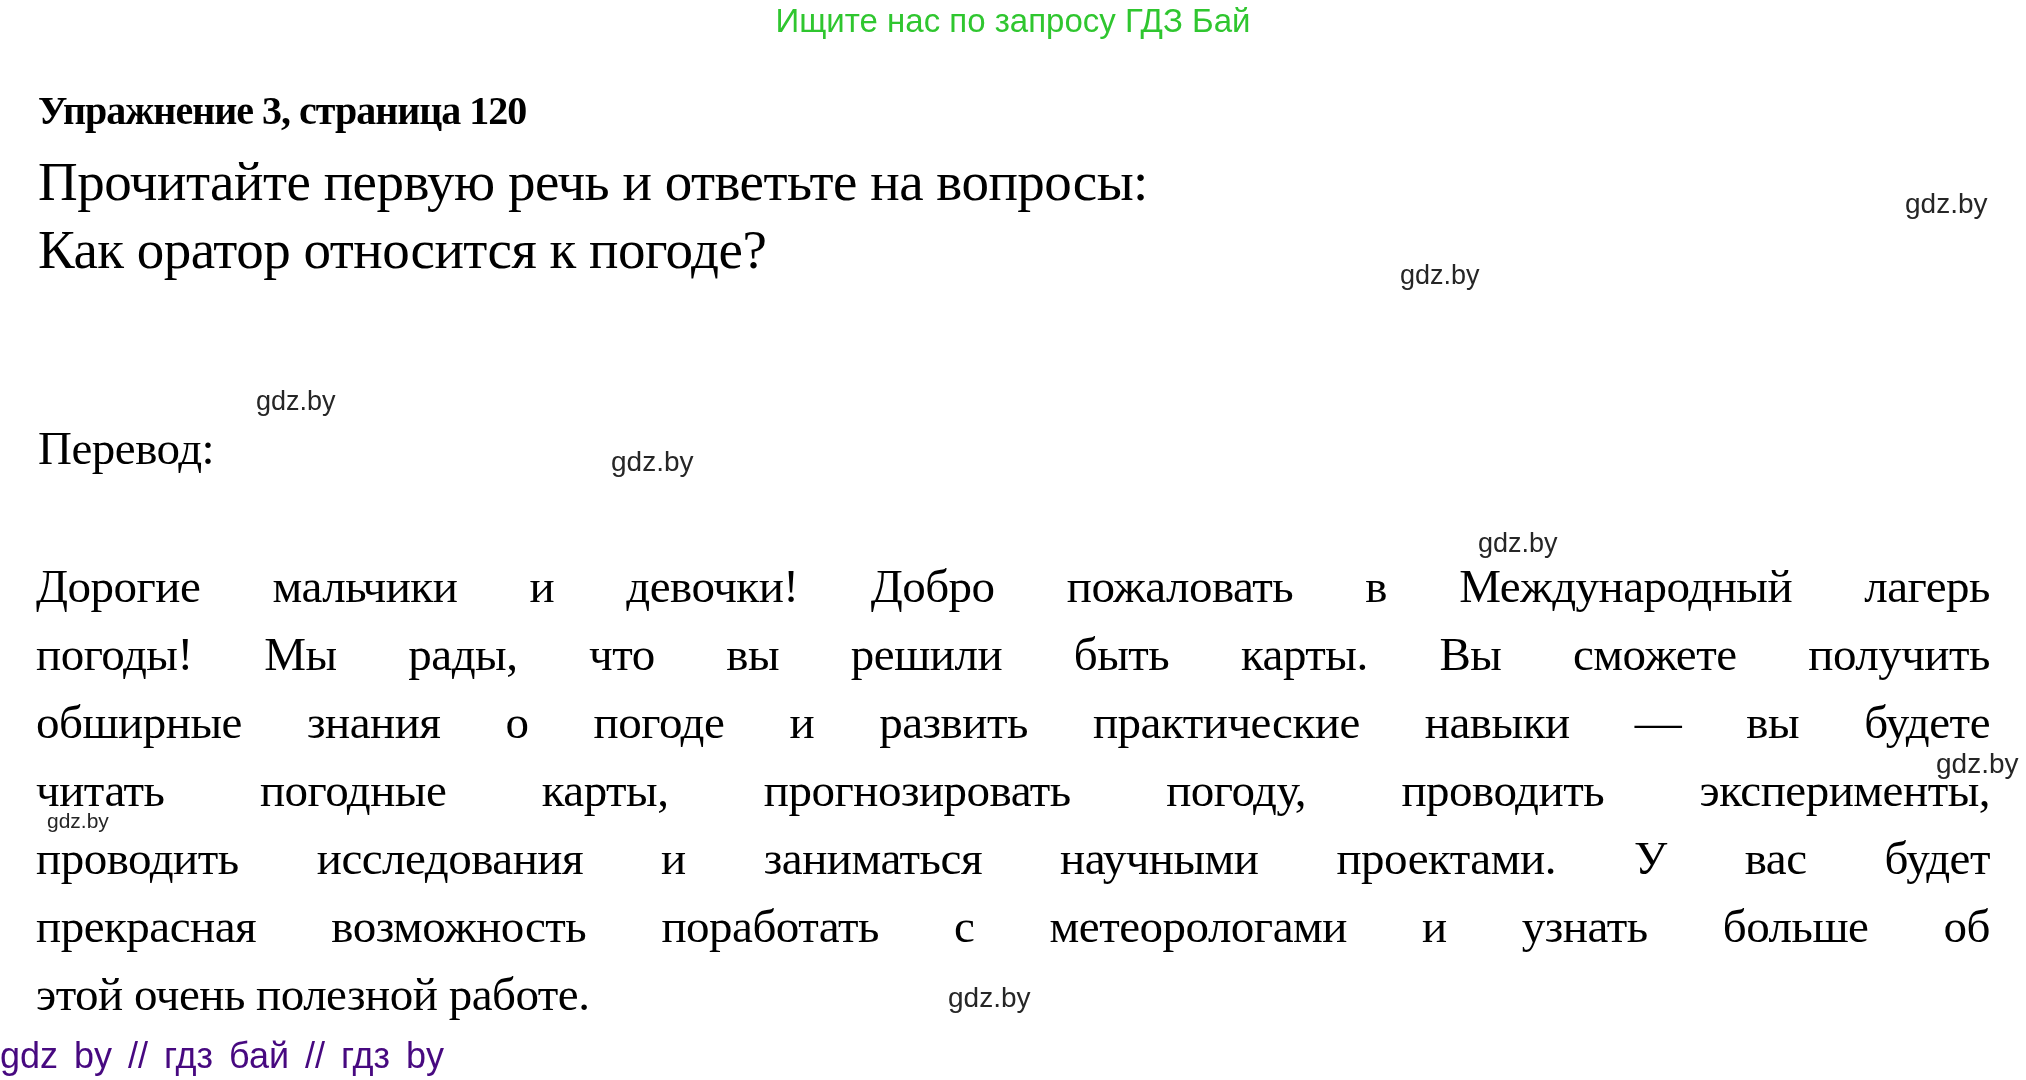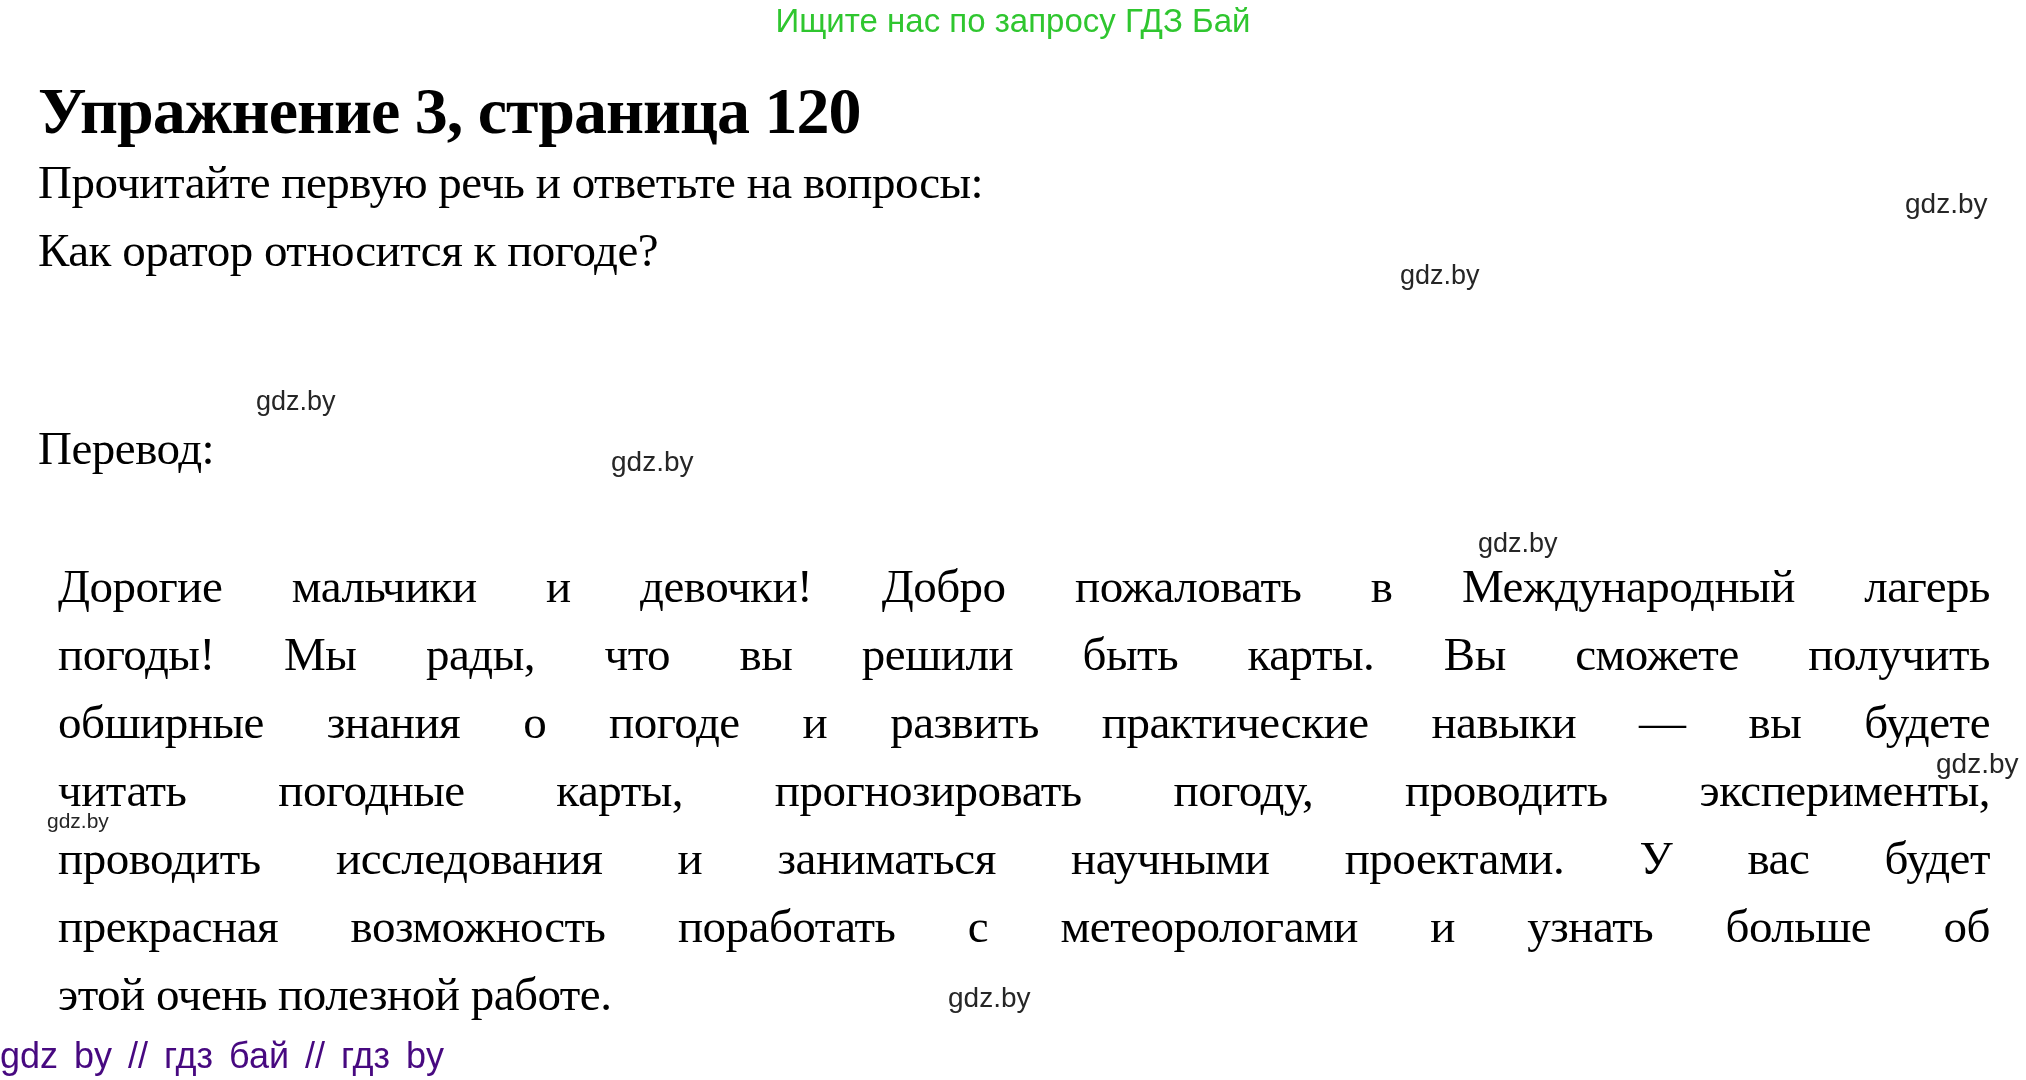--- a/index.html
+++ b/index.html
@@ -22,46 +22,45 @@
   .green-note{
     position:absolute;top:2px;left:0;width:100%;
     text-align:center;
     font-family:"Liberation Sans","DejaVu Sans",sans-serif;
     font-size:33px;line-height:38px;
     color:var(--green);
   }
 
   .title{
     position:absolute;top:80px;left:38px;
-    font-size:66px;font-weight:bold;line-height:62px;
+    font-size:40px;font-weight:bold;line-height:62px;
     letter-spacing:-1px;
   }
 
   .task{
     position:absolute;top:148px;left:38px;right:40px;
-    font-size:47px;line-height:68px;
+    font-size:55px;line-height:68px;
     letter-spacing:-0.5px;
   }
 
   .perevod{
     position:absolute;top:420px;left:38px;
     font-size:47px;line-height:56px;
     letter-spacing:-0.5px;
   }
 
   .paragraph{
     position:absolute;top:552px;left:36px;width:1954px;
     font-size:47px;line-height:68px;
     letter-spacing:-0.5px;
   }
   .para-line{
     text-align:justify;
     text-align-last:justify;
     white-space:normal;
-    margin-left:22px;
   }
   .para-line:last-child{text-align-last:left;}
 
   .wm{
     position:absolute;
     font-family:"Liberation Sans","DejaVu Sans",sans-serif;
     color:var(--watermark);
     white-space:nowrap;
     line-height:1;
   }

